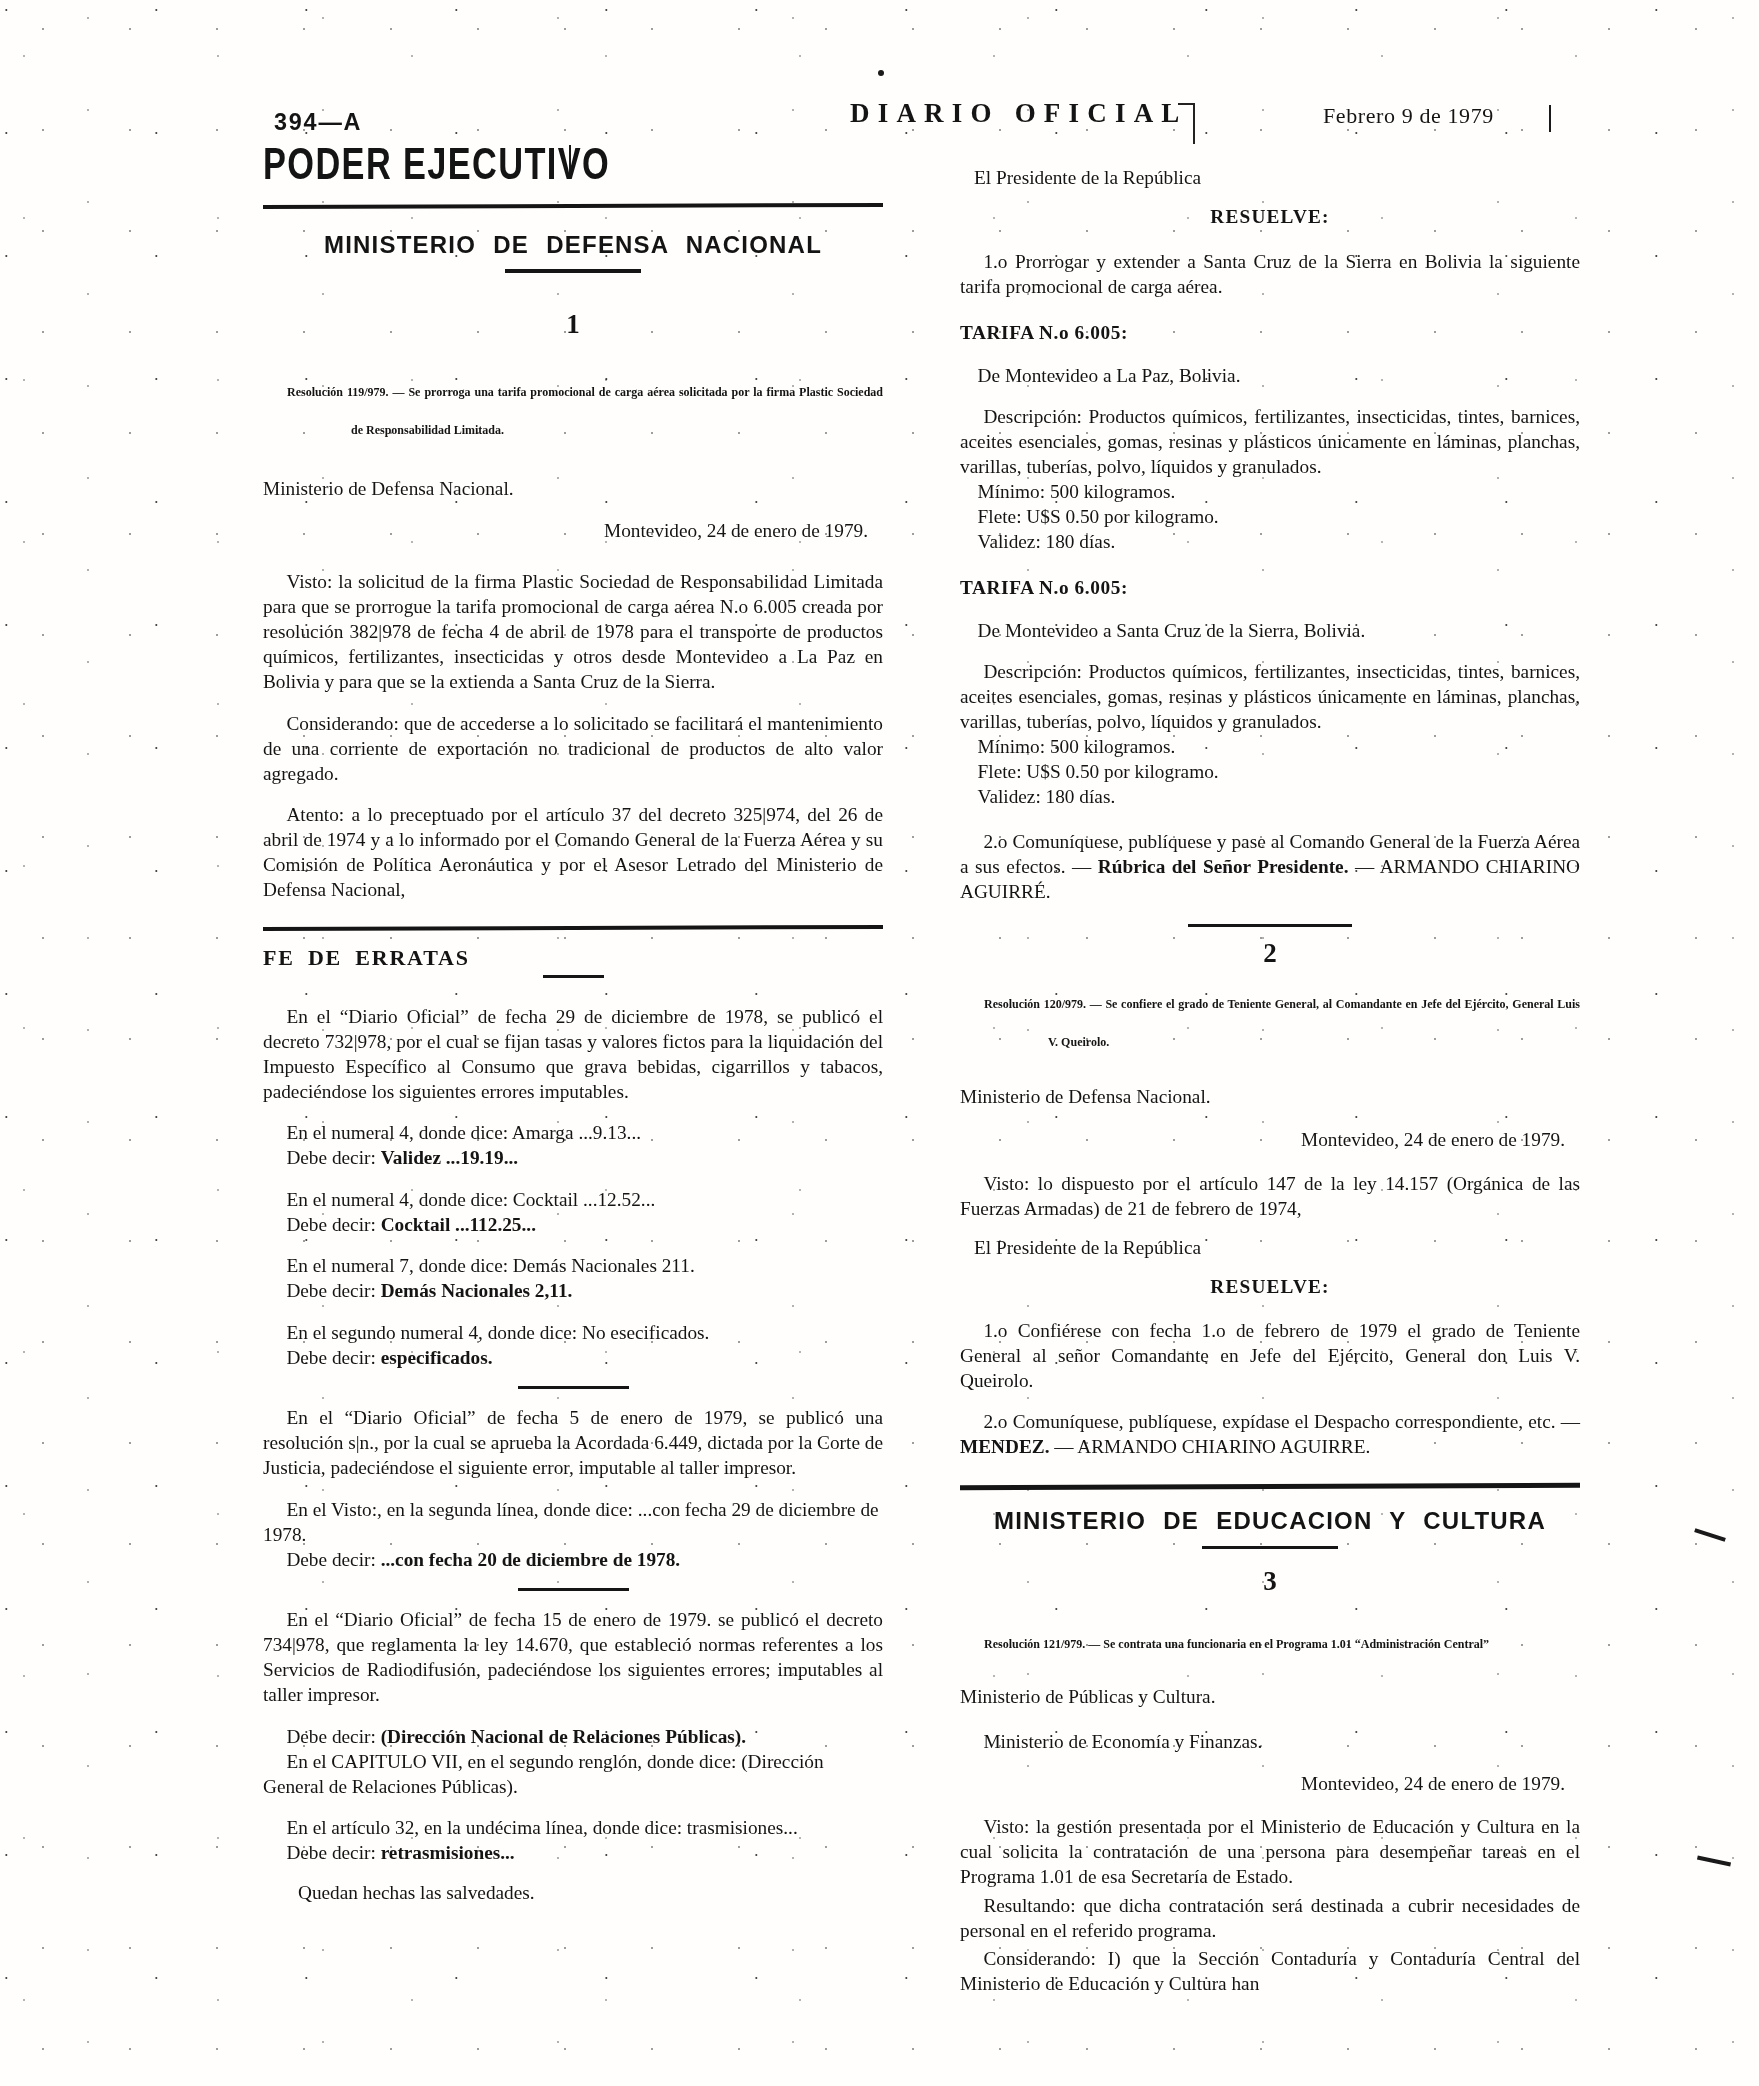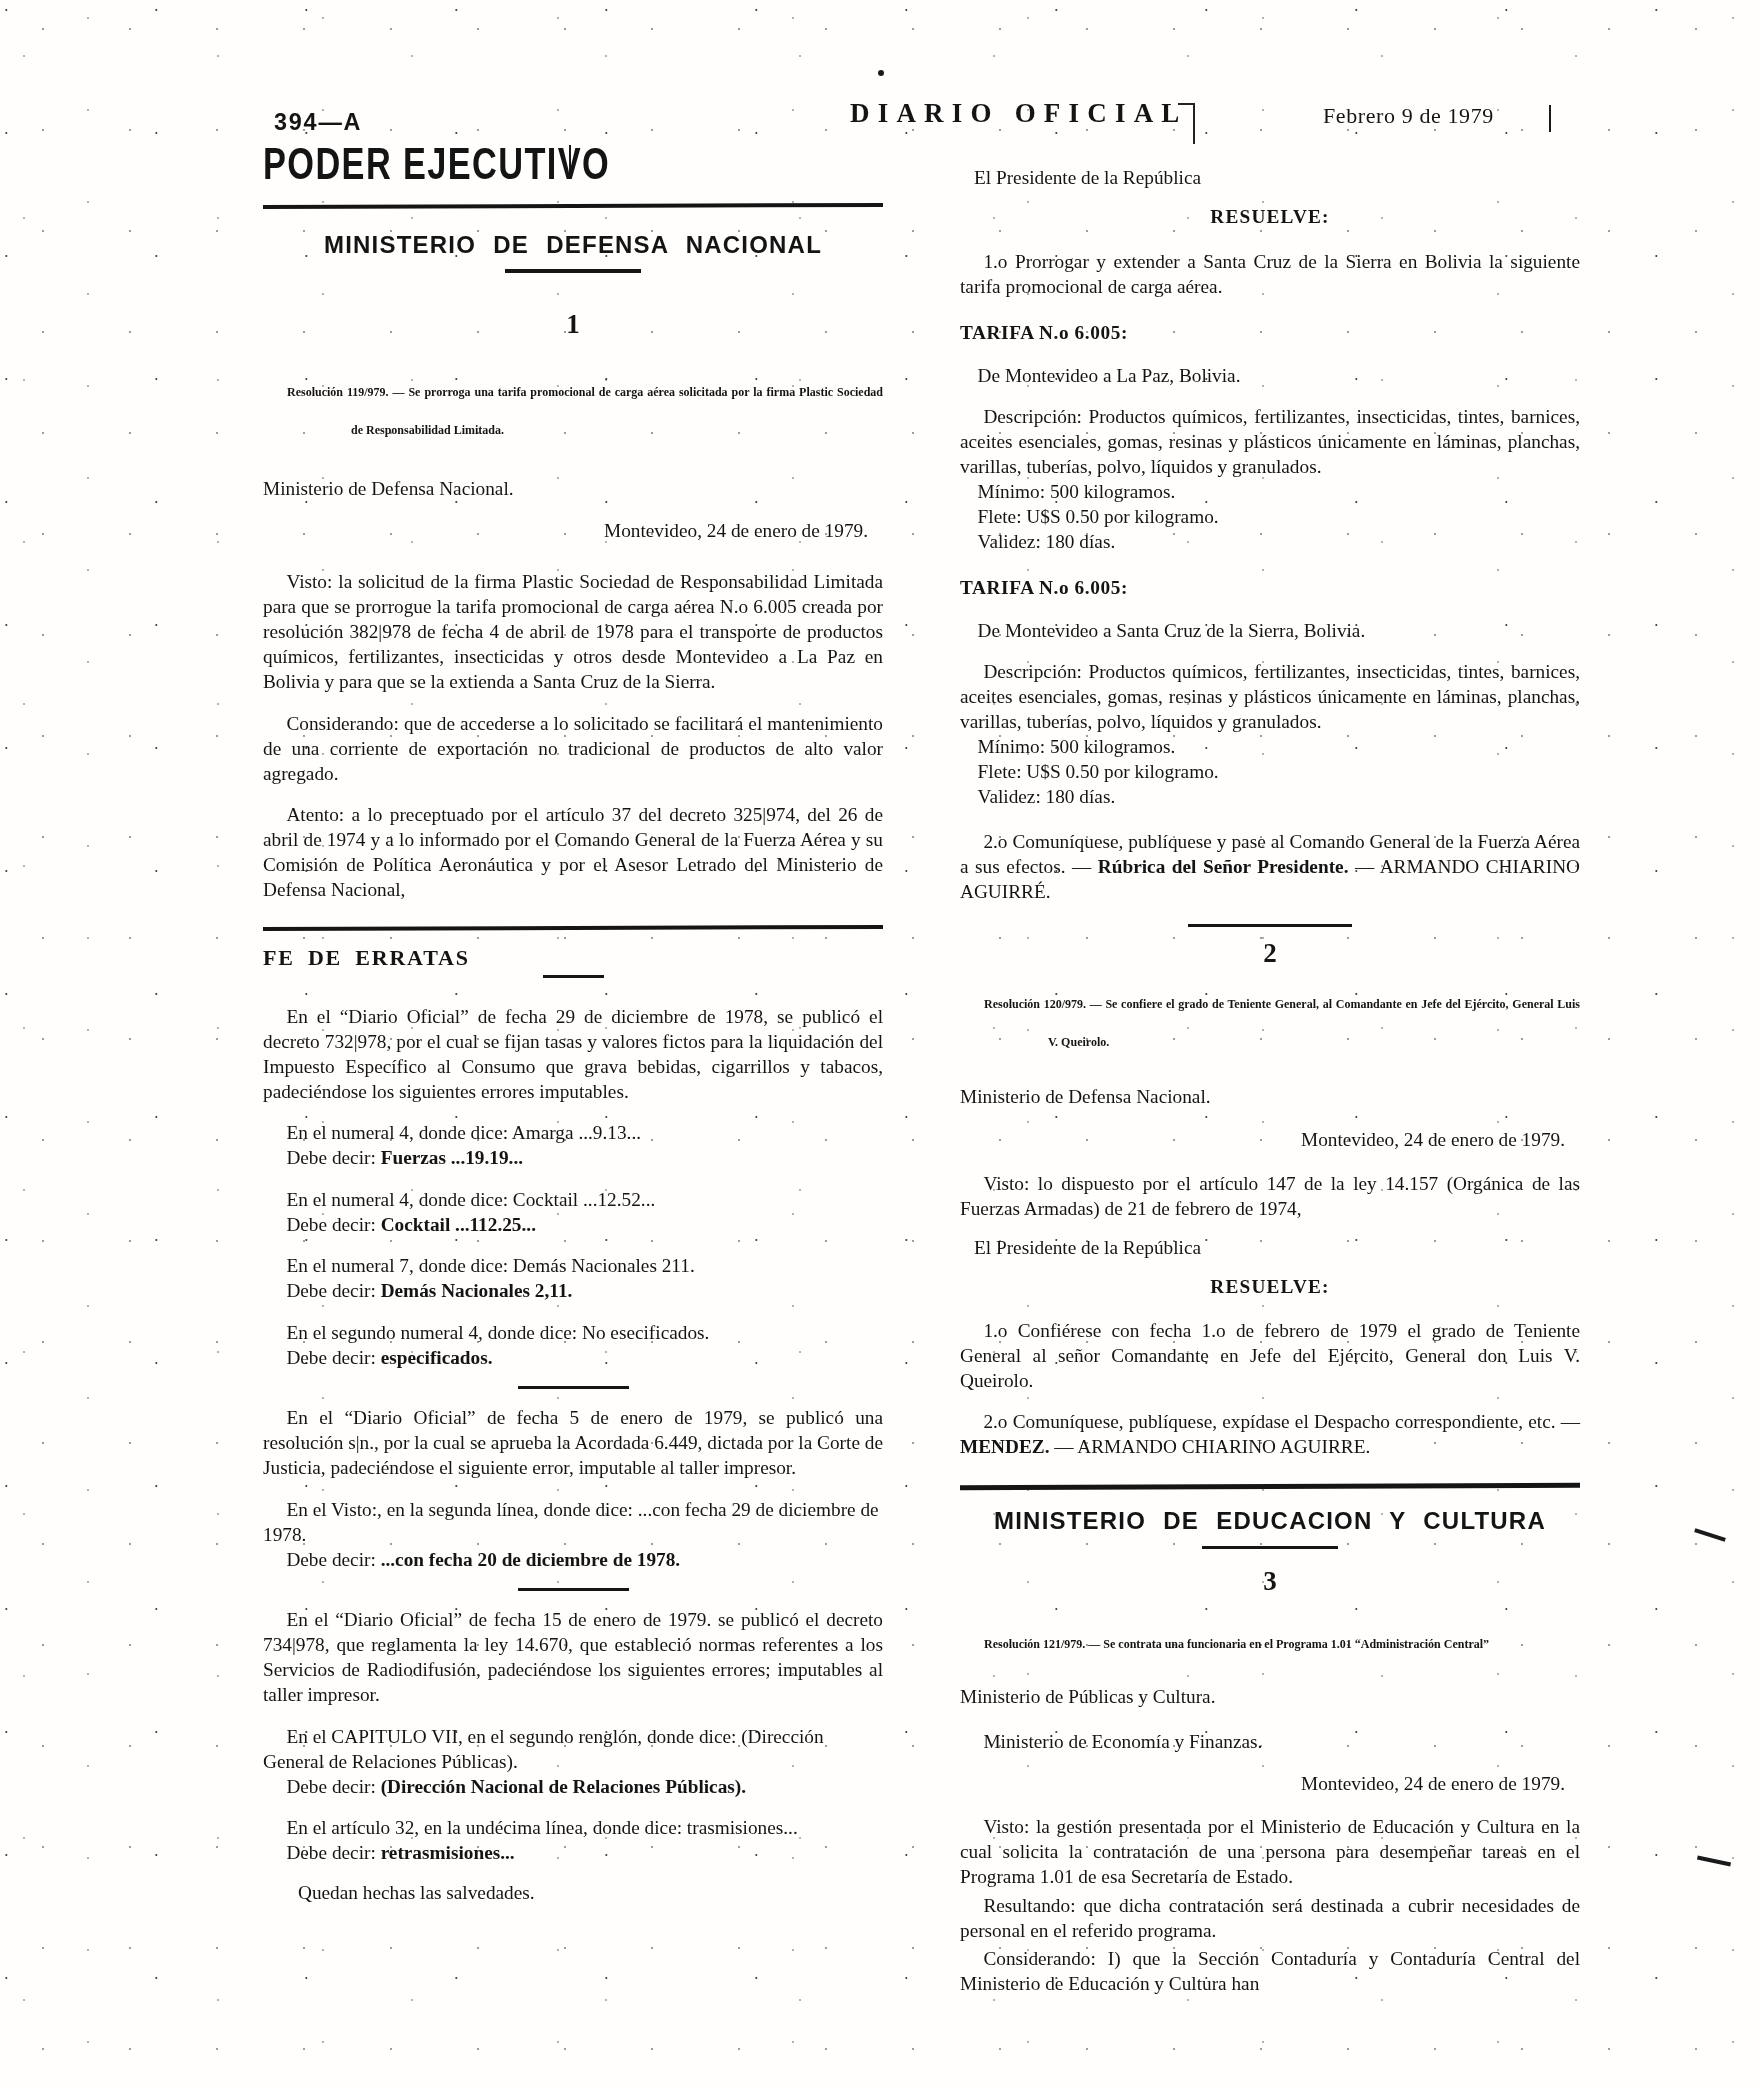--- a/index.html
+++ b/index.html
@@ -110,21 +110,21 @@
 
     <div class="rule rule-long" style="margin-top:23.4px;"></div>
 
     <h3 class="h-fe">FE DE ERRATAS</h3>
     <div class="rule rule-under-sm"></div>
 
     <p class="body mt-lg">En el “Diario Oficial” de fecha 29 de diciembre de 1978, se publicó el decreto 732|978, por el cual se fijan tasas y valores fictos para la liquidación del Impuesto Específico al Consumo que grava bebidas, cigarrillos y tabacos, padeciéndose los siguientes errores imputables.</p>
 
     <div class="errata">
       <p>En el numeral 4, donde dice: Amarga ...9.13...</p>
-      <p><span>Debe decir:</span> <span class="b">Fuerzas ...19.19...</span></p>
+      <p><span>Debe decir:</span> <span class="b">Validez ...19.19...</span></p>
     </div>
     <div class="errata">
       <p>En el numeral 4, donde dice: Cocktail ...12.52...</p>
       <p><span>Debe decir:</span> <span class="b">Cocktail ...112.25...</span></p>
     </div>
     <div class="errata">
       <p>En el numeral 7, donde dice: Demás Nacionales 211.</p>
       <p><span>Debe decir:</span> <span class="b">Demás Nacionales 2,11.</span></p>
     </div>
     <div class="errata">
@@ -139,22 +139,22 @@
     <div class="errata mt-sm">
       <p>En el Visto:, en la segunda línea, donde dice: ...con fecha 29 de diciembre de 1978.</p>
       <p><span>Debe decir:</span> <span class="b">...con fecha 20 de diciembre de 1978.</span></p>
     </div>
 
     <div class="rule rule-div"></div>
 
     <p class="body mt-md">En el “Diario Oficial” de fecha 15 de enero de 1979. se publicó el decreto 734|978, que reglamenta la ley 14.670, que estableció normas referentes a los Servicios de Radiodifusión, padeciéndose los siguientes errores; imputables al taller impresor.</p>
 
     <div class="errata mt-sm">
+      <p><span>Debe decir:</span> <span class="b">(Dirección Nacional de Relaciones Públicas).</span></p>
       <p>En el CAPITULO VII, en el segundo renglón, donde dice: (Dirección General de Relaciones Públicas).</p>
-      <p><span>Debe decir:</span> <span class="b">(Dirección Nacional de Relaciones Públicas).</span></p>
     </div>
     <div class="errata mt-sm">
       <p>En el artículo 32, en la undécima línea, donde dice: trasmisiones...</p>
       <p><span>Debe decir:</span> <span class="b">retrasmisiones...</span></p>
     </div>
 
     <p class="closing">Quedan hechas las salvedades.</p>
   </div>
 
   <div class="col col-right">

